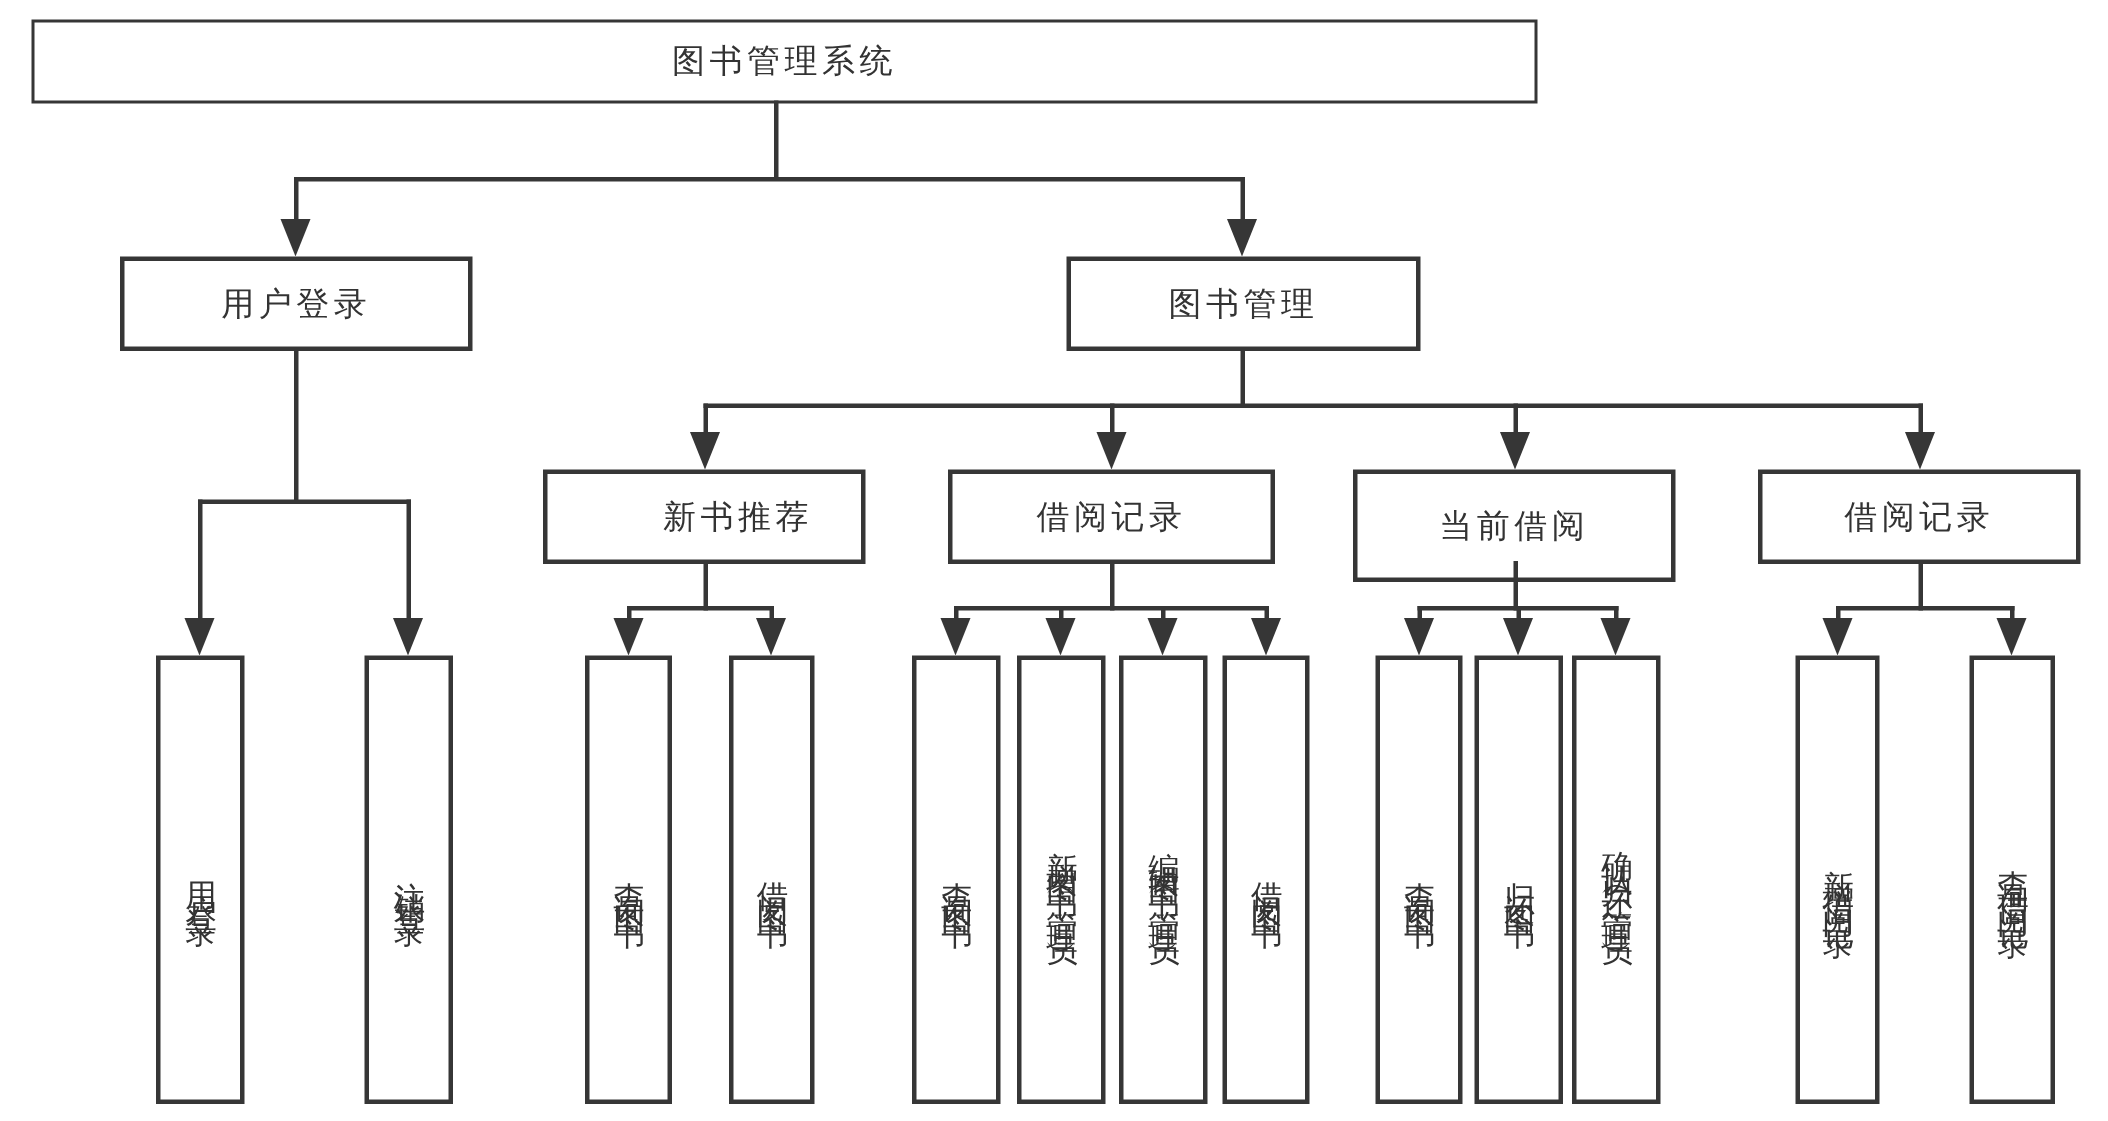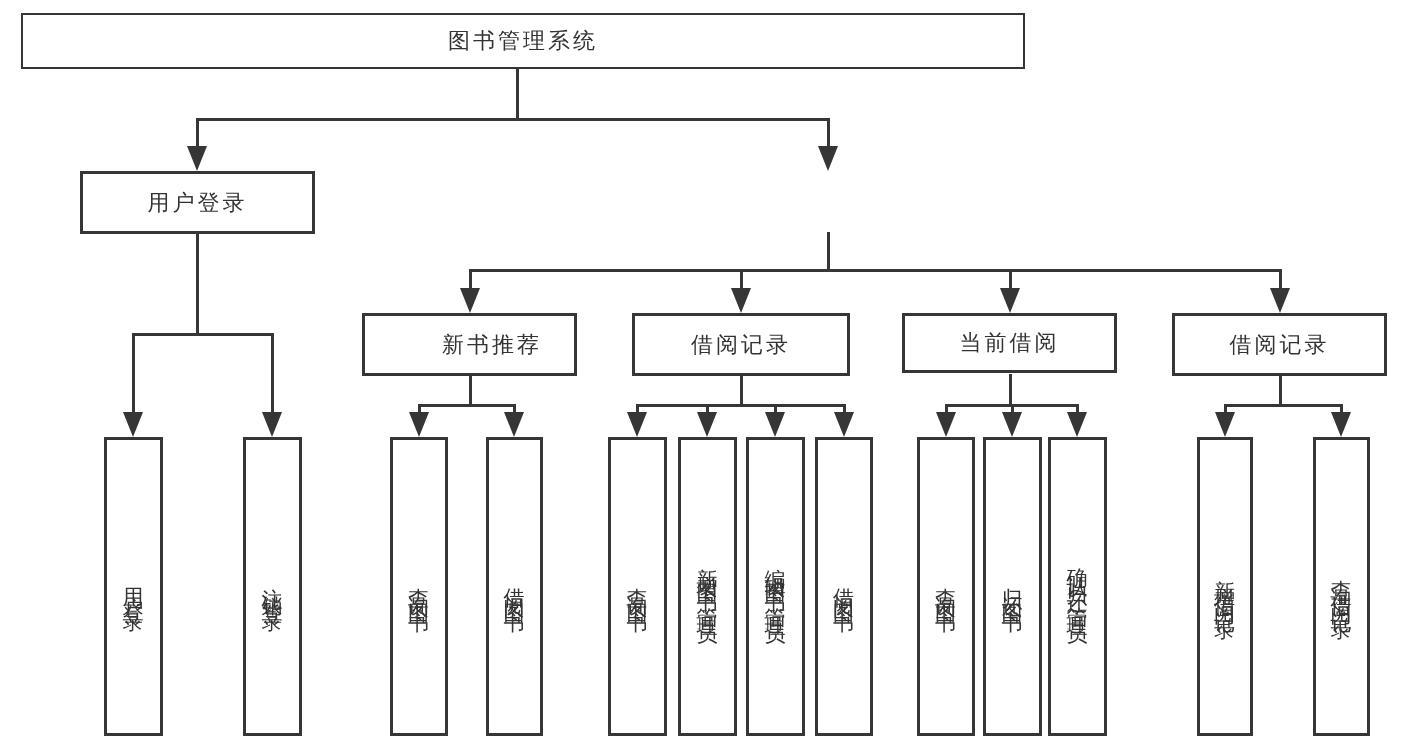--- a/index.html
+++ b/index.html
@@ -83,20 +83,23 @@
 
   <div class="vline" style="left:516px;top:67px;height:53px;"></div>
   <div class="hline" style="left:196px;top:118px;width:634px;"></div>
   <div class="vline" style="left:196px;top:118px;height:30px;"></div>
   <div class="vline" style="left:827px;top:118px;height:30px;"></div>
   <div class="arrow" style="left:187px;top:146px;"></div>
   <div class="arrow" style="left:818px;top:146px;"></div>
 
   <div class="box" style="left:80px;top:171px;width:235px;height:63px;">
     <span class="hlabel">用户登录</span>
+  </div>
+  <div class="box" style="left:711px;top:171px;width:236px;height:63px;">
+    <span class="hlabel">图书管理</span>
   </div>
 
   <div class="vline" style="left:196px;top:232px;height:104px;"></div>
   <div class="hline" style="left:132px;top:333px;width:142px;"></div>
   <div class="vline" style="left:132px;top:333px;height:80px;"></div>
   <div class="vline" style="left:271px;top:333px;height:80px;"></div>
   <div class="arrow" style="left:123px;top:412px;"></div>
   <div class="arrow" style="left:262px;top:412px;"></div>
 
   <div class="vline" style="left:827px;top:232px;height:40px;"></div>
@@ -109,21 +112,21 @@
   <div class="arrow" style="left:731px;top:288px;"></div>
   <div class="arrow" style="left:1000px;top:288px;"></div>
   <div class="arrow" style="left:1270px;top:288px;"></div>
 
   <div class="box" style="left:362px;top:313px;width:215px;height:63px;padding-left:45px;">
     <span class="hlabel">新书推荐</span>
   </div>
   <div class="box" style="left:632px;top:313px;width:218px;height:63px;">
     <span class="hlabel">借阅记录</span>
   </div>
-  <div class="box" style="left:902px;top:313px;width:215px;height:60px;">
+  <div class="box" style="left:902px;top:313px;width:215px;height:75px;">
     <span class="hlabel">当前借阅</span>
   </div>
   <div class="box" style="left:1172px;top:313px;width:215px;height:63px;">
     <span class="hlabel">借阅记录</span>
   </div>
 
   <div class="vline" style="left:469px;top:374px;height:33px;"></div>
   <div class="vline" style="left:740px;top:374px;height:33px;"></div>
   <div class="vline" style="left:1009px;top:374px;height:33px;"></div>
   <div class="vline" style="left:1279px;top:374px;height:33px;"></div>

